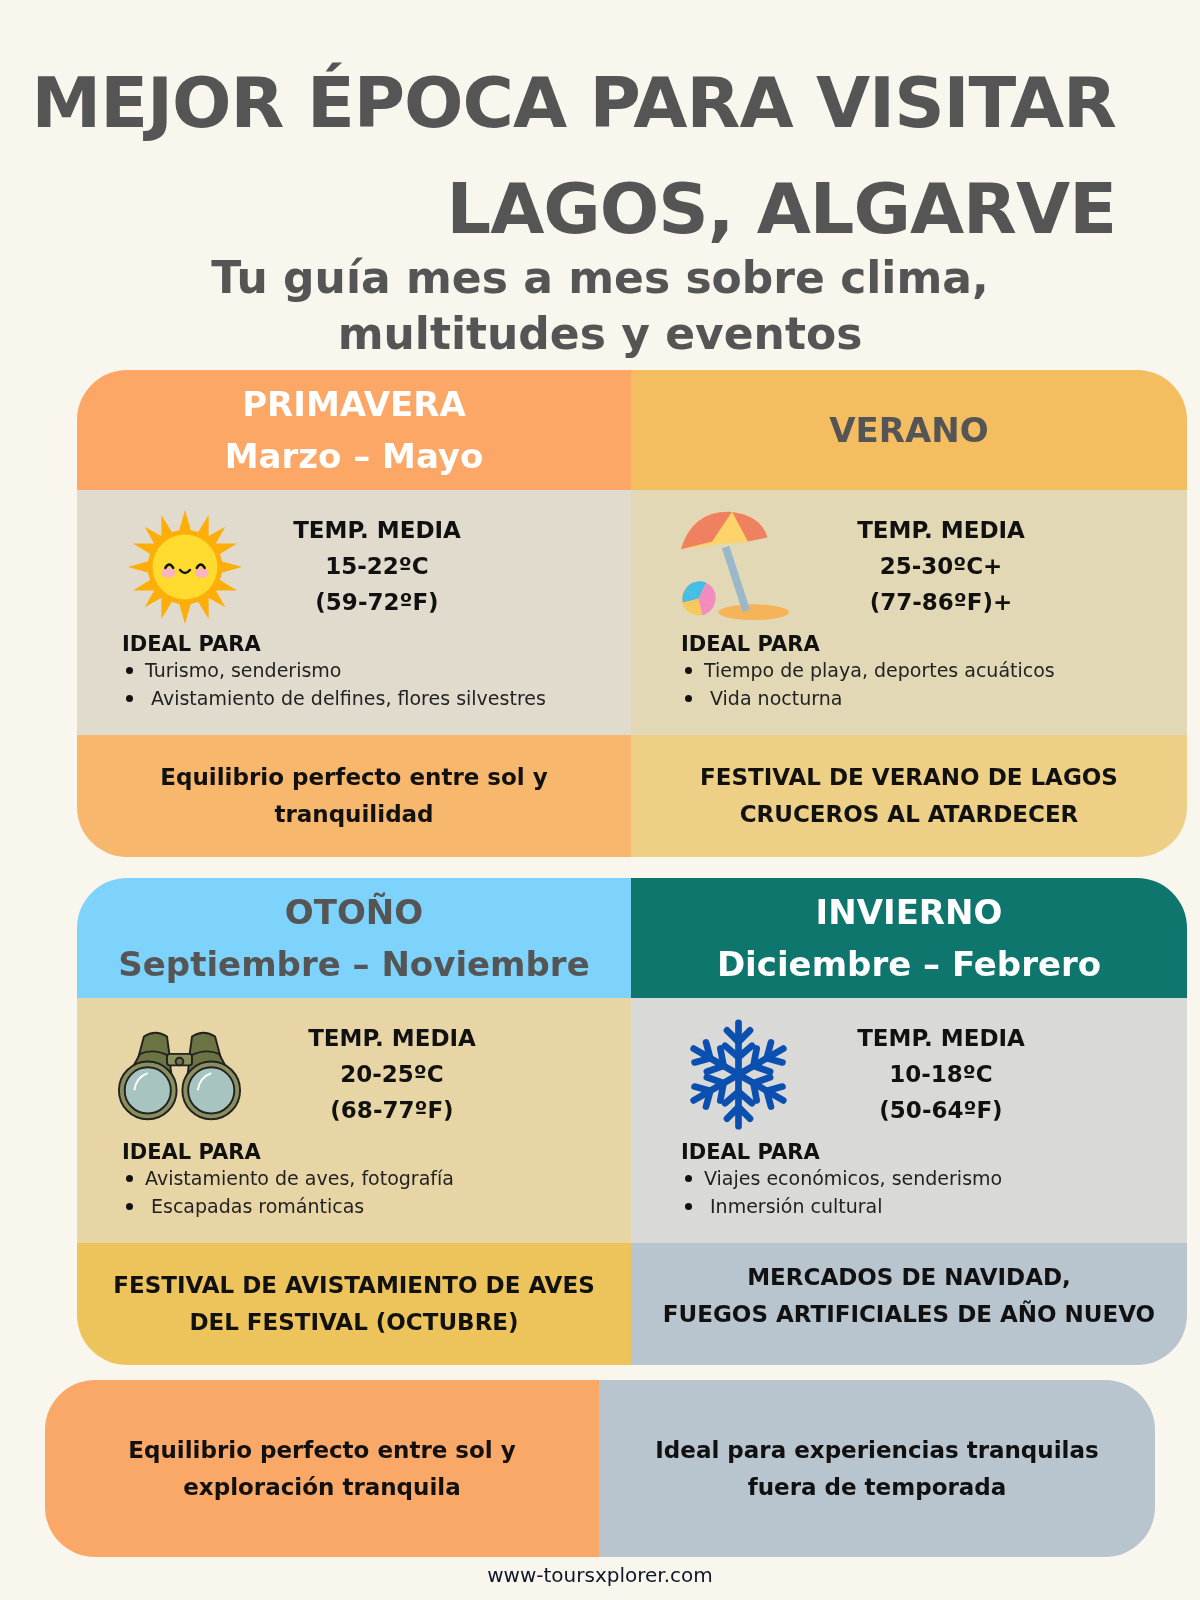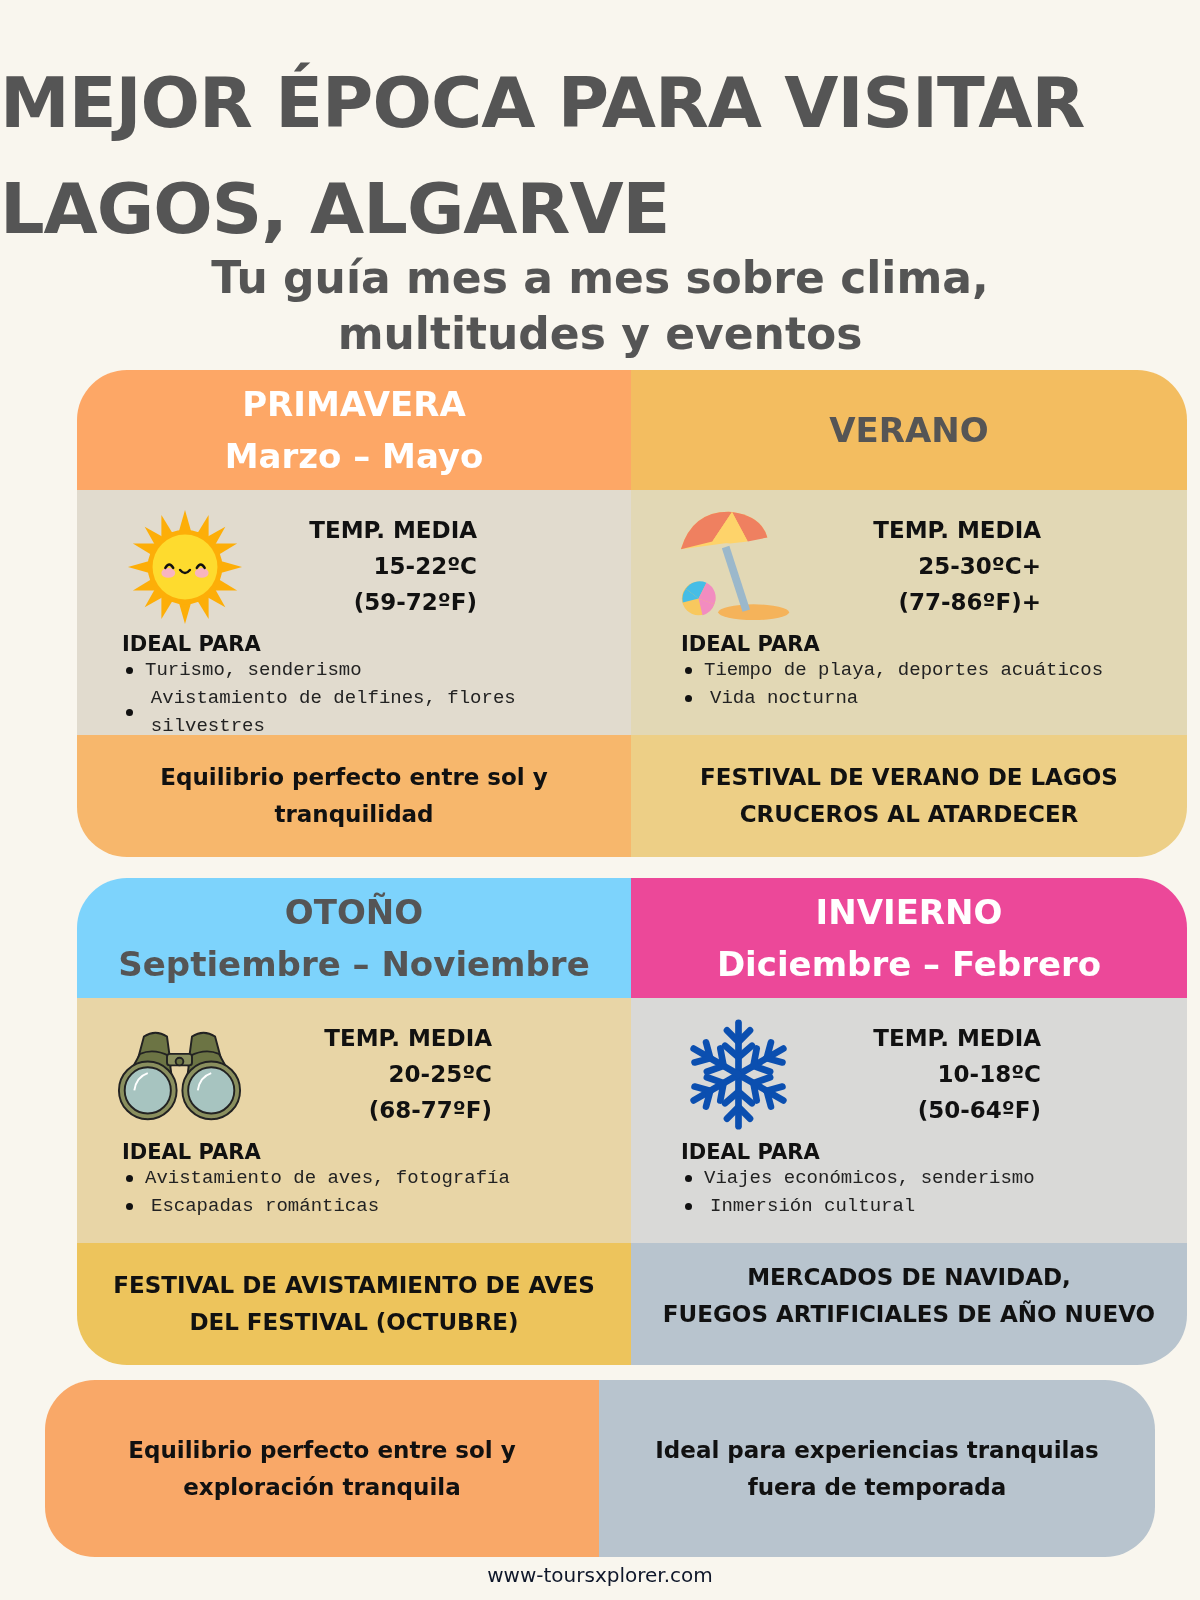--- a/index.html
+++ b/index.html
@@ -6,21 +6,21 @@
   html, body { width: 1200px; height: 1600px; }
   body {
     background: #f9f6ee;
     font-family: "DejaVu Sans", "Liberation Sans", sans-serif;
     color: #555555;
     position: relative;
     overflow: hidden;
   }
   .title {
     position: absolute; left: 0; top: 50px; width: 1116px;
-    text-align: left; font-weight: bold; color: #555555;
+    text-align: right; font-weight: bold; color: #555555;
     font-size: 70px; line-height: 106px; letter-spacing: -1px;
   }
   .subtitle {
     position: absolute; left: 150px; top: 250px; width: 900px;
     text-align: center; font-weight: bold; color: #555555;
     font-size: 44px; line-height: 56px;
   }
   .card {
     position: absolute; left: 45px; width: 1110px;
     display: grid; grid-template-columns: 554px 556px;
@@ -32,32 +32,32 @@
     display: flex; flex-direction: column; justify-content: center; align-items: center;
     font-weight: bold; font-size: 34px; line-height: 52px; text-align: center;
   }
   .season-body { position: relative; }
   .icon-box {
     position: absolute; left: 45px; top: 14px; width: 125px; height: 125px;
     display: flex; align-items: center; justify-content: center;
   }
   .temp {
     position: absolute; left: 200px; top: 22px; width: 200px;
-    text-align: right; font-weight: bold; color: #111111;
+    text-align: center; font-weight: bold; color: #111111;
     font-size: 23px; line-height: 36px;
   }
   .ideal {
     position: absolute; left: 45px; top: 142px;
     font-weight: bold; color: #111111; font-size: 21px; line-height: 24px;
   }
   .ideal-list {
     position: absolute; left: 45px; top: 166px; list-style: none;
     color: #222222; font-size: 19px; line-height: 28px;
   }
-  .ideal-list li { display: flex; align-items: center; font-family: Liberation Mono, monospace; }
+  .ideal-list li { display: flex; align-items: center; }
   .ideal-list li .dot {
     display: inline-block; width: 7px; height: 7px; border-radius: 50%;
     background: #111; margin: 0 12px 0 4px;
   }
   .event {
     display: flex; align-items: center; justify-content: center;
     text-align: center; font-weight: bold; color: #111111;
     font-size: 23px; line-height: 37px; padding: 0 20px;
   }
   .summary {
@@ -187,21 +187,21 @@
       <div>CRUCEROS AL ATARDECER</div>
     </div>
   </div>
 </div>
 
 <div class="card mid">
   <div class="season-head" style="background:#7dd3fc;color:#555555;">
     <div>OTOÑO</div>
     <div>Septiembre – Noviembre</div>
   </div>
-  <div class="season-head" style="background:#ec4899;color:#ffffff;">
+  <div class="season-head" style="background:#0f766e;color:#ffffff;">
     <div>INVIERNO</div>
     <div>Diciembre – Febrero</div>
   </div>
 
   <div class="season-body" style="background:#e8d5a6;">
     <div class="icon-box" style="left:40px;">
       <svg width="130" height="100" viewBox="0 0 130 100">
         <g stroke="#222" stroke-width="2">
           <path d="M28,10 Q40,2 52,10 L56,40 L20,40 Z" fill="#6c7444"></path>
           <path d="M78,10 Q90,2 102,10 L110,40 L74,40 Z" fill="#6c7444"></path>

